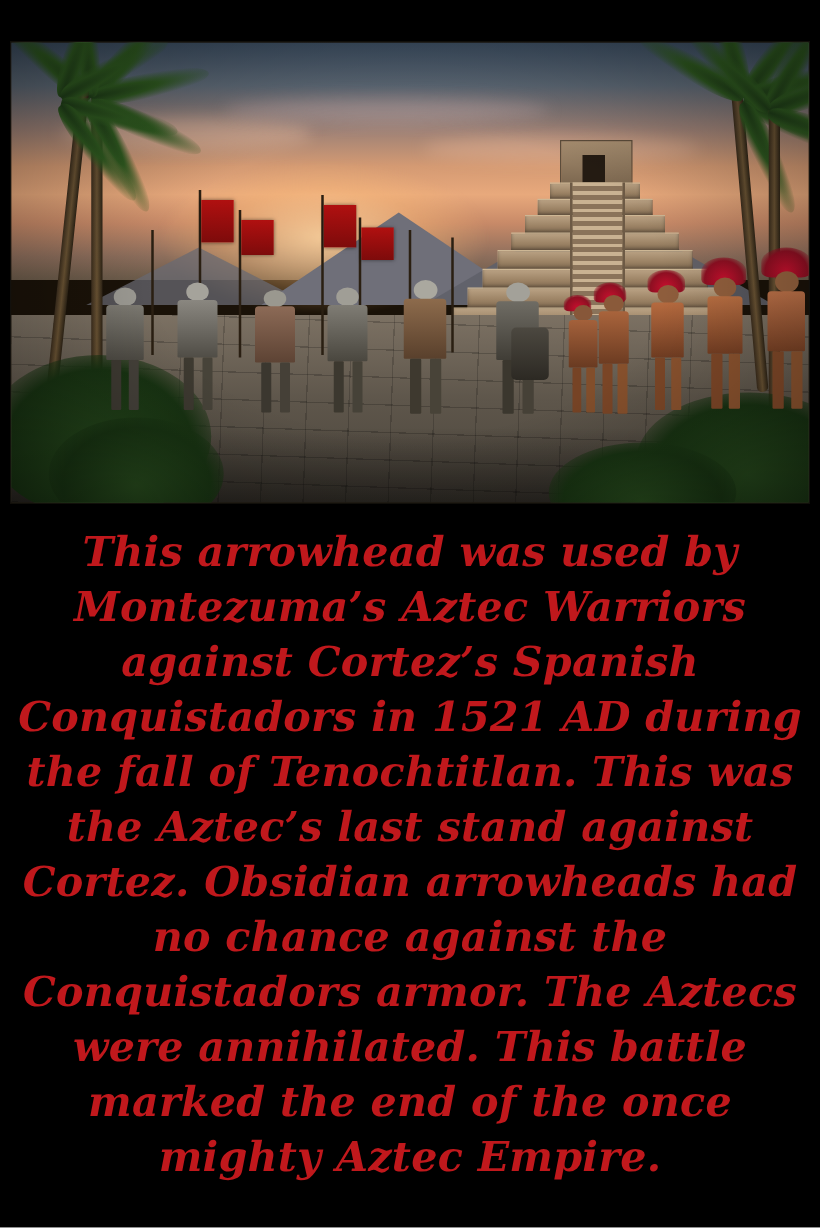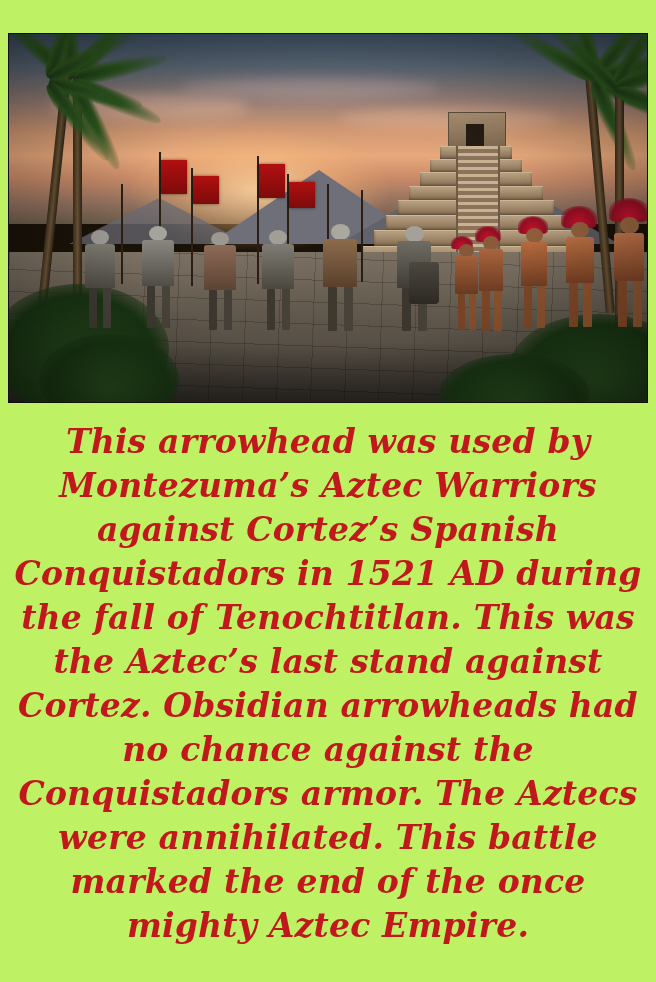--- a/index.html
+++ b/index.html
@@ -10,21 +10,21 @@
   body {
     width: 656px;
     height: 982px;
     font-family: "Liberation Serif", serif;
     overflow: hidden;
   }
   .card {
     position: relative;
     width: 656px;
     height: 982px;
-    background: #bef264;
+    background: #000000;
     box-sizing: border-box;
   }
 
   
   .illustration {
     position: absolute;
     left: 8px;
     top: 33px;
     width: 640px;
     height: 370px;

